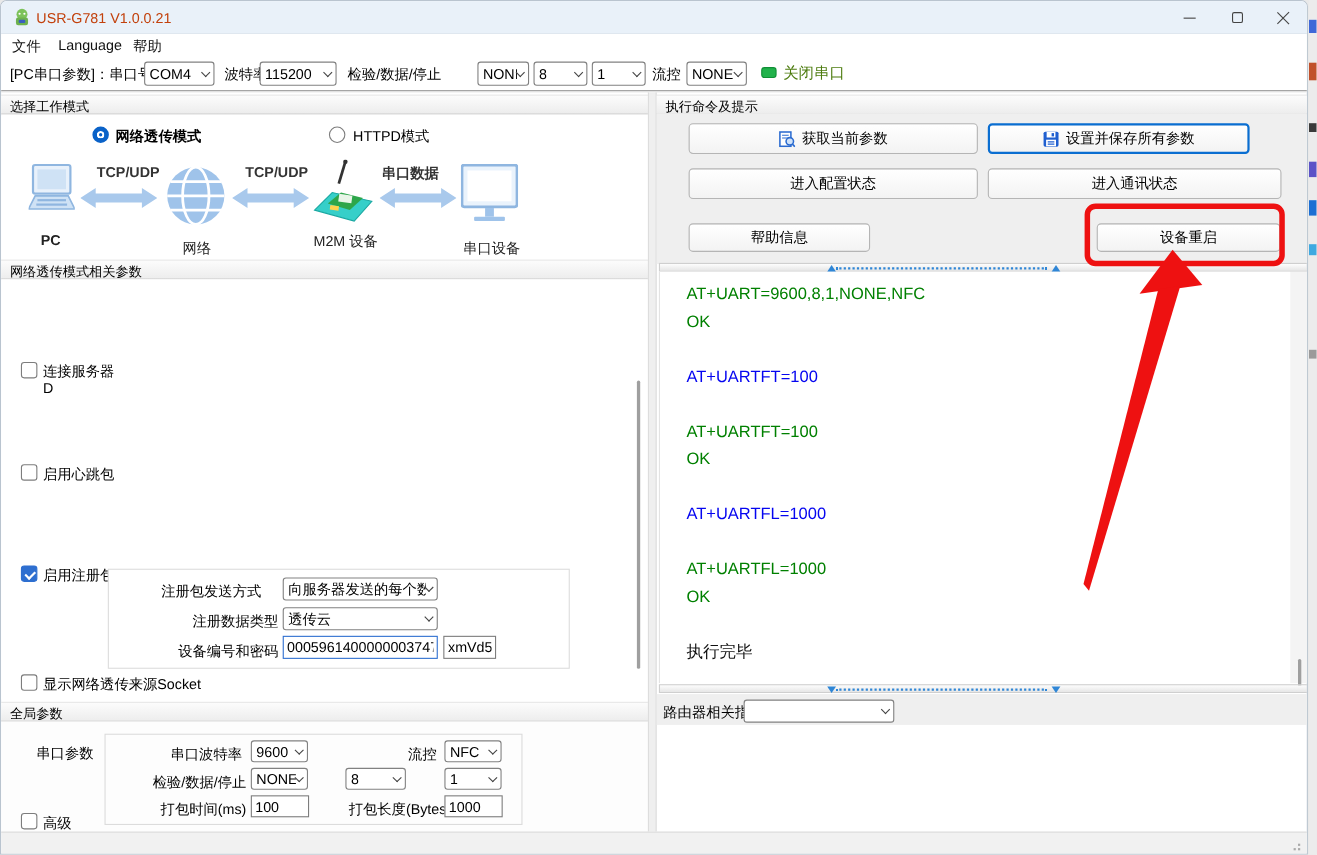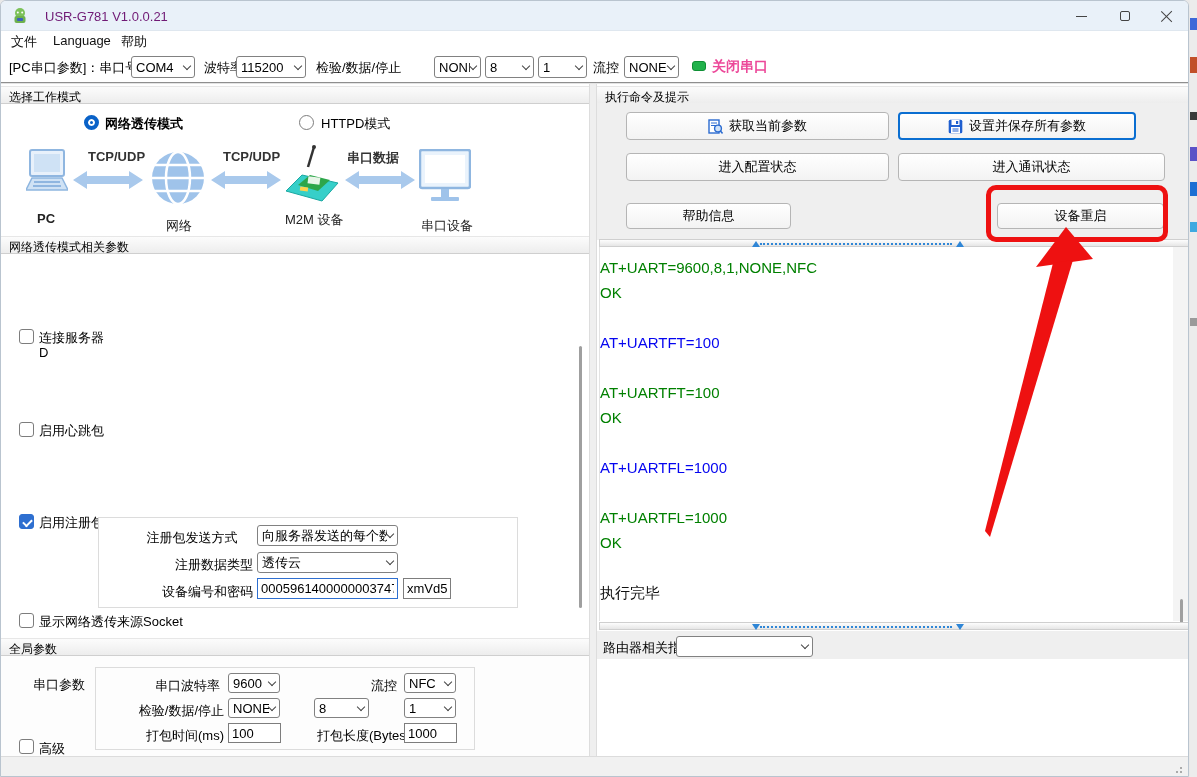--- a/index.html
+++ b/index.html
@@ -2,38 +2,38 @@
 <html><head>
 <meta charset="utf-8">
 <style>
   * { margin:0; padding:0; box-sizing:border-box; }
   html,body { width:1197px; height:777px; font-family:"Liberation Sans","DejaVu Sans",sans-serif; background:#e9e9e9; }
   #stage { position:relative; width:1197px; height:777px; overflow:hidden; }
   #win { position:absolute; left:0; top:0; width:1189px; height:777px; background:#fff; border:1px solid #b9c4cf; border-radius:6px 6px 0 0; overflow:hidden; }
 
   
   #titlebar { position:absolute; left:0; top:0; width:1189px; height:30px; background:#e9f1f9; border-bottom:1px solid #dfe7ef; }
-  #app-title { position:absolute; left:44px; top:8px; font-size:13px; color:#701a75; }
+  #app-title { position:absolute; left:32px; top:8px; font-size:13px; color:#c2410c; }
   .winbtn { position:absolute; top:0; width:42px; height:30px; display:flex; align-items:center; justify-content:center; }
   .glyph-min { width:11px; height:1px; background:#444; }
   .glyph-max { width:10px; height:10px; border:1px solid #444; border-radius:2px; }
   .glyph-close { position:relative; width:12px; height:12px; }
   .glyph-close::before,.glyph-close::after { content:""; position:absolute; left:5px; top:-1px; width:1.4px; height:15px; background:#444; }
   .glyph-close::before { transform:rotate(45deg); } .glyph-close::after { transform:rotate(-45deg); }
 
   
   #menubar { position:absolute; left:0; top:30px; width:1189px; height:19px; background:#fff; }
   .menu-item { position:absolute; top:2px; font-size:13px; color:#111; }
   #toolbar { position:absolute; left:0; top:49px; width:1189px; height:34px; background:#fff; border-bottom:2px groove #e3e3e3; }
   .lbl { position:absolute; font-size:13px; color:#000; white-space:nowrap; }
   .combo { position:absolute; height:22px; background:#fff; border:1px solid #818181; border-radius:3px; display:flex; align-items:center; padding:0 4px; font-size:13px; overflow:hidden; }
   .combo .val { white-space:nowrap; overflow:hidden; }
   .chev { margin-left:auto; width:6px; height:6px; border-right:1.3px solid #444; border-bottom:1.3px solid #444; transform:rotate(45deg); flex:0 0 auto; margin-top:-3px; }
   #port-indicator { position:absolute; left:691px; top:60px; width:14px; height:10px; border-radius:3px; background:#21b24b; border:1px solid #0f8f35; }
-  #close-port { position:absolute; left:711px; top:57px; font-size:14px; font-weight:bold; color:#ec4899; }
+  #close-port { position:absolute; left:711px; top:57px; font-size:14px; font-weight:normal; color:#4d7c0f; }
 
   
   .hdr { position:absolute; height:18px; background:linear-gradient(#fcfcfc,#ededed); border-top:1px solid #e7e7e7; border-bottom:1px solid #cfcfcf; font-size:12px; color:#000; padding:2px 0 0 8px; }
 
   
   #left-divider { position:absolute; left:588px; top:83px; width:8px; height:672px; background:#efefef; border-left:1px solid #ddd; border-right:1px solid #ddd; }
   .content { position:absolute; background:#fff; }
   .radio { position:absolute; width:15px; height:15px; border-radius:50%; background:#fff; border:1px solid #7d7d7d; }
   .radio.sel { border:4px solid #0a62c8; background:#0a62c8; box-shadow:inset 0 0 0 2px #fff; }
   .cb { position:absolute; width:15px; height:15px; border:1px solid #7d7d7d; border-radius:3px; background:#fff; }
@@ -48,21 +48,21 @@
 
   
   #cmd-area { position:absolute; left:596px; top:102px; width:593px; height:137px; background:#efefef; }
   .btn { position:absolute; background:linear-gradient(#ffffff,#f3f3f3); border:1px solid #b5b5b5; border-radius:4px; display:flex; align-items:center; justify-content:center; gap:6px; font-size:13px; color:#000; }
   .btn.default { border:2px solid #0a6ed1; }
   .splitter { position:absolute; height:8px; background:linear-gradient(#fdfdfd,#e6e6e6); border:1px solid #cfcfcf; }
   .splitter .dots { position:absolute; left:160px; width:192px; top:3px; border-top:2px dotted #2f86d6; }
   .tri { position:absolute; width:0; height:0; border-left:4px solid transparent; border-right:4px solid transparent; }
   .tri.up { border-bottom:6px solid #2f86d6; top:1px; }
   .tri.down { border-top:6px solid #2f86d6; top:1px; }
-  #log-area { position:absolute; left:598px; top:246px; width:574px; height:374px; background:#fff; border-left:1px solid #e3e3e3; padding:8px 0 0 0; overflow:hidden; }
+  #log-area { position:absolute; left:598px; top:246px; width:574px; height:374px; background:#fff; border-left:1px solid #e3e3e3; padding:8px 0 0 24px; overflow:hidden; }
   .log-line { font-size:15px; line-height:25px; white-space:nowrap; }
   .log-line.green { color:#008000; } .log-line.blue { color:#0505f0; } .log-line.plain { color:#111; }
   #log-scroll { position:absolute; left:1172px; top:246px; width:16px; height:374px; background:#f4f4f4; }
   #router-row { position:absolute; left:596px; top:630px; width:593px; height:28px; background:#efefef; }
   #send-area { position:absolute; left:598px; top:658px; width:590px; height:96px; background:#fafafa; border:1px solid #e2e2e2; }
   .caret-down { display:inline-block; width:0; height:0; border-left:4px solid transparent; border-right:4px solid transparent; border-top:5px solid #333; }
 
   
   #highlight-box { position:absolute; left:985px; top:184px; width:182px; height:57px; border:5px solid #ee1111; border-radius:10px; z-index:40; pointer-events:none; }
   #overlay-svg { position:absolute; left:0; top:0; z-index:41; pointer-events:none; }

